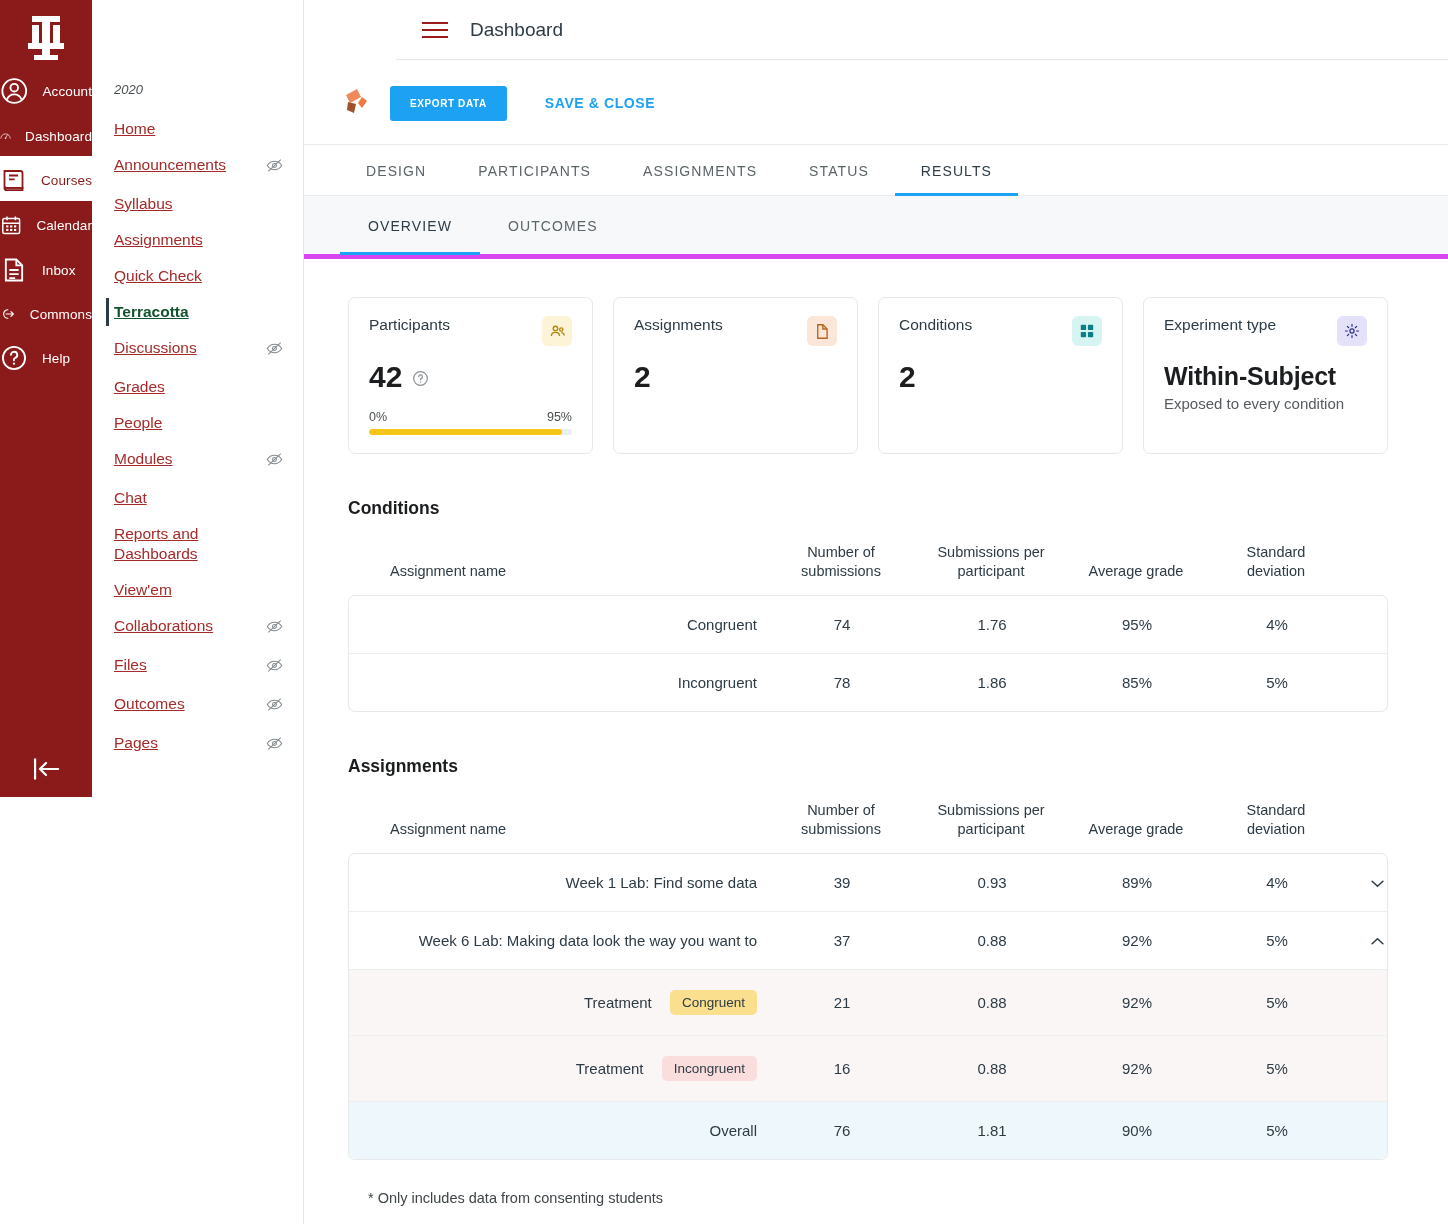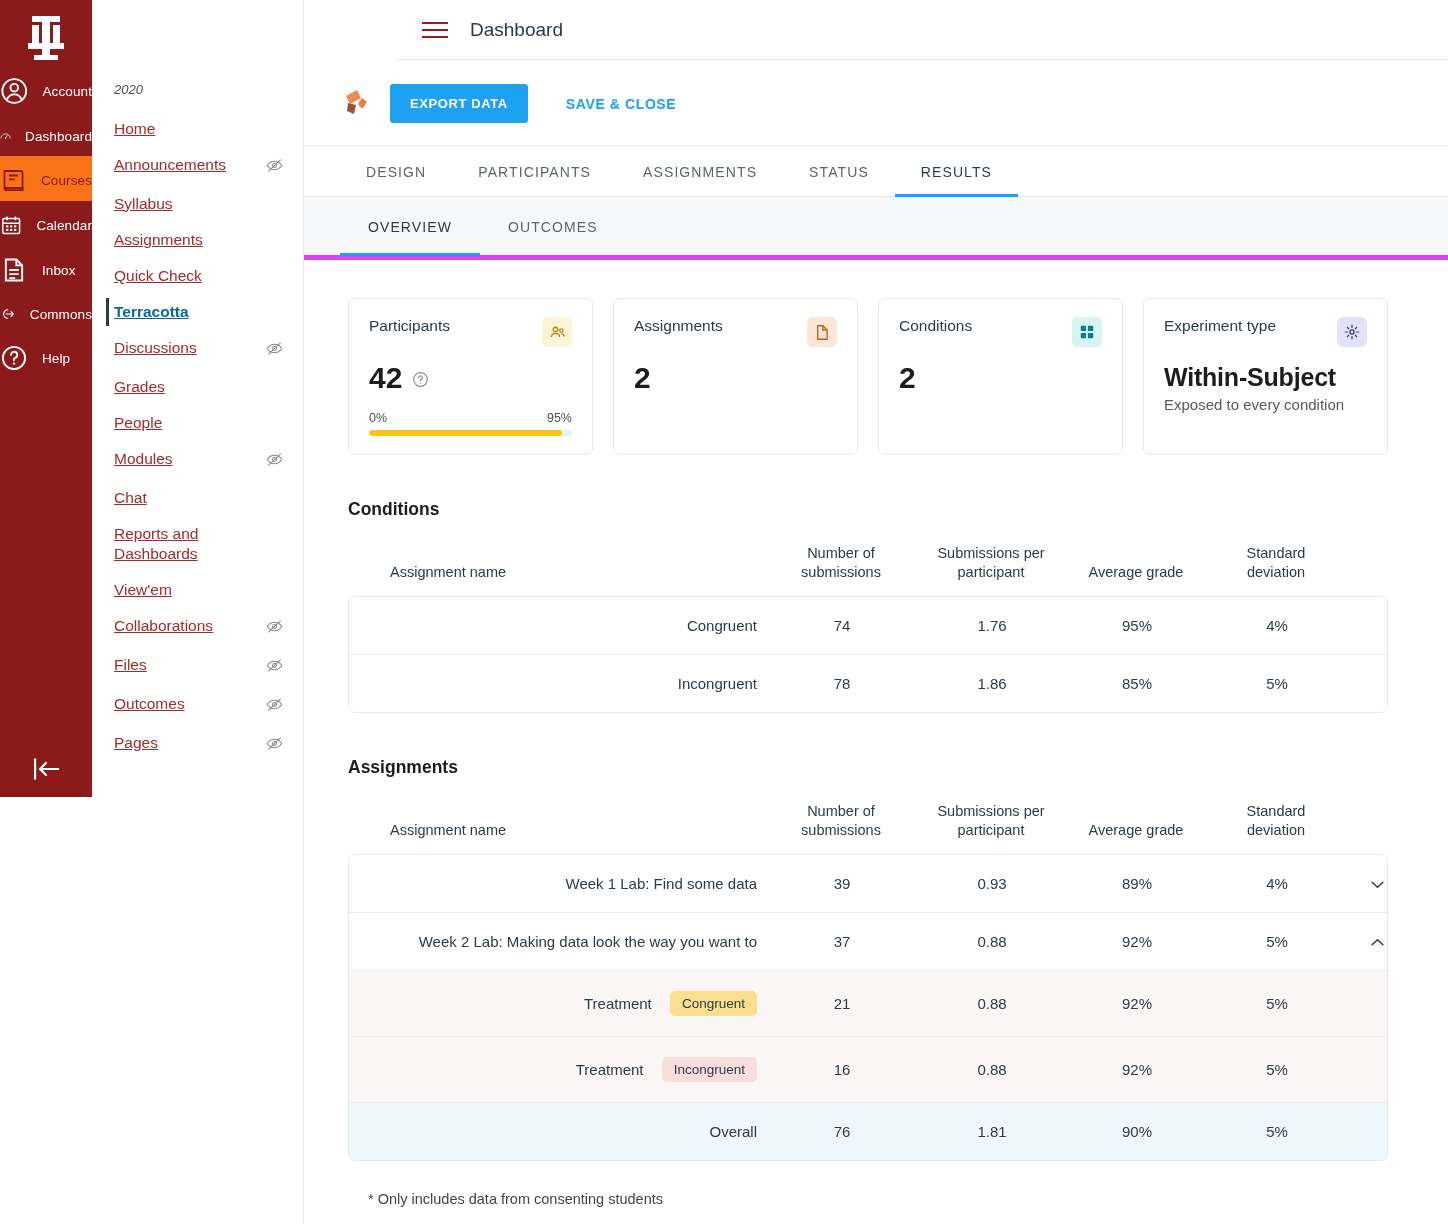--- a/index.html
+++ b/index.html
@@ -16,39 +16,39 @@
     width: 92px; background: #8b1a1a; flex: 0 0 92px;
     display: flex; flex-direction: column; align-items: center;
     height: 797px; position: relative;
   }
   .iu-logo { margin-top: 8px; width: 64px; height: 58px; display: flex; align-items: center; justify-content: center; }
   .gnav-item {
     width: 92px; padding: 10px 0 7px; display: flex; flex-direction: row;
     align-items: center; gap: 14px; cursor: pointer;
   }
   .gnav-item .gi-label { color: #fff; font-size: 13.5px; letter-spacing: .1px; }
-  .gnav-item.active { background: #f97316; }
+  .gnav-item.active { background: #ffffff; }
   .gnav-item.active .gi-label { color: #8b1a1a; }
   .gnav-item.active svg { stroke: #8b1a1a; fill: none; }
   .gnav-item svg { stroke: #ffffff; fill: none; }
   .gnav-collapse { position: absolute; bottom: 14px; left: 0; width: 92px; display: flex; justify-content: center; cursor: pointer; }
   .gnav-spacer { flex: 1; }
 
   
   .coursenav {
     width: 212px; flex: 0 0 212px; background: #fff;
     border-right: 1px solid #e4e6e8; height: 1224px; padding-top: 60px;
   }
   .cn-term { font-size: 13px; color: #4a4f52; font-style: italic; padding: 22px 0 14px 22px; }
   .cn-item {
     display: flex; align-items: flex-start; justify-content: space-between;
     padding: 8px 20px 8px 22px; color: #a52a2a; font-size: 15.5px; line-height: 20px;
     cursor: pointer; position: relative; text-decoration: underline;
   }
-  .cn-item.active { color: #0369a1; font-weight: 700; }
+  .cn-item.active { color: #14532d; font-weight: 700; }
   .cn-item.active::before {
     content: ""; position: absolute; left: 14px; top: 4px; bottom: 4px; width: 3px; background: #2d3b45;
   }
   .cn-label { flex: 1; }
   .eye-off { flex: 0 0 auto; margin-left: 8px; margin-top: 3px; opacity: .75; }
 
   
   .topbar {
     position: absolute; left: 92px; top: 0; width: 1356px; height: 60px;
     display: flex; align-items: center; gap: 22px; padding-left: 26px;
@@ -62,21 +62,21 @@
   .main { flex: 1; position: relative; background: #fff; }
   .content-wrap { position: absolute; left: 0; top: 60px; right: 0; bottom: 0; overflow: hidden; }
 
   .exp-header {
     display: flex; align-items: center; padding: 24px 44px 22px 36px;
     border-bottom: 1px solid #e8eaec; gap: 16px;
   }
   .tc-logo { flex: 0 0 auto; }
   .exp-title { font-size: 17.5px; color: #2d3b45; flex: 1; }
   .btn-export {
-    background: #1da1f2; color: #fff; border: none; font-size: 13px; font-weight: 700;
+    background: #1da1f2; color: #fff; border: none; font-size: 10px; font-weight: 700;
     letter-spacing: .6px; padding: 12px 20px; border-radius: 3px; cursor: pointer;
     font-family: inherit;
   }
   .btn-saveclose {
     background: none; border: none; color: #1da1f2; font-size: 14px; font-weight: 700;
     letter-spacing: .6px; margin-left: 22px; cursor: pointer; font-family: inherit;
   }
 
   .tabs-main {
     display: flex; padding-left: 36px; border-bottom: 1px solid #e8eaec; background: #fff;
@@ -547,21 +547,21 @@
                 <td class="td-spp">0.93</td>
                 <td class="td-avg">89%</td>
                 <td class="td-sd">4%</td>
                 <td class="td-chev">
                   <svg width="15" height="9" viewBox="0 0 16 10" fill="none" stroke="#2d3b45" stroke-width="1.7">
                     <path d="M2 2.5 8 8 14 2.5" stroke-linecap="round" stroke-linejoin="round"></path>
                   </svg>
                 </td>
               </tr>
               <tr>
-                <td class="td-name">Week 2 Lab: Making data look the way you want to</td>
+                <td class="td-name">Week 6 Lab: Making data look the way you want to</td>
                 <td class="td-num">37</td>
                 <td class="td-spp">0.88</td>
                 <td class="td-avg">92%</td>
                 <td class="td-sd">5%</td>
                 <td class="td-chev">
                   <svg width="15" height="9" viewBox="0 0 16 10" fill="none" stroke="#2d3b45" stroke-width="1.7">
                     <path d="M2 7.5 8 2 14 7.5" stroke-linecap="round" stroke-linejoin="round"></path>
                   </svg>
                 </td>
               </tr>

